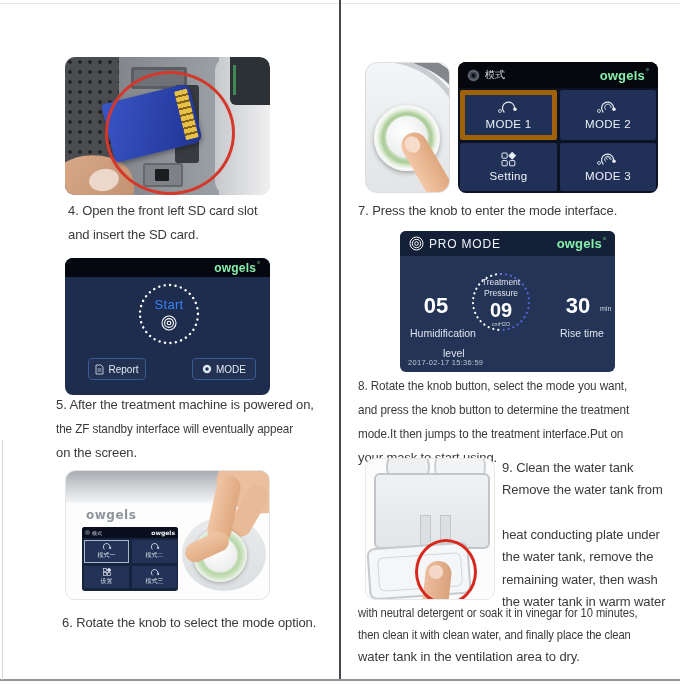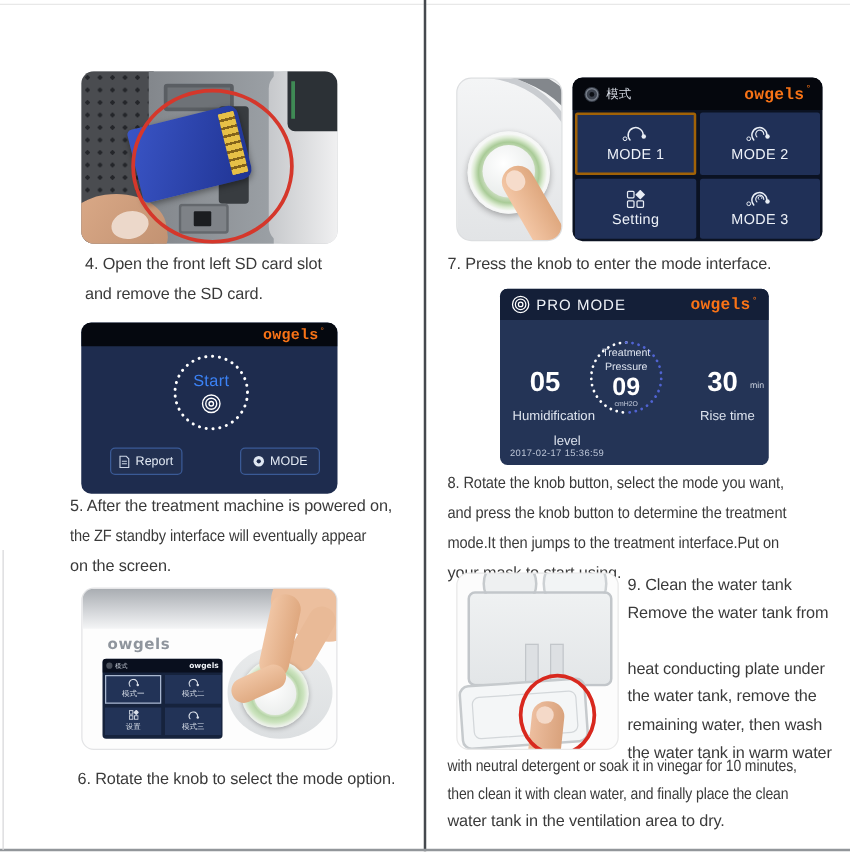--- a/index.html
+++ b/index.html
@@ -12,21 +12,21 @@
   .line-vert{left:339px;top:0;width:2px;height:681px;background:#45494e;}
   .line-bottom{left:0;top:679px;width:680px;height:2px;background:#92969a;}
   .line-left{left:2px;top:440px;width:1px;height:240px;background:#d7d7da;}
 
   
   .cap{position:absolute;font-size:13px;letter-spacing:-0.1px;color:#3a3a3a;white-space:nowrap;}
   .sq{transform:scaleX(0.9);transform-origin:0 50%;}
   .sq86{transform:scaleX(0.86);transform-origin:0 50%;}
 
   
-  .logo{font-weight:bold;color:#f97316;font-family:Liberation Mono, monospace;letter-spacing:0.2px;text-align:right;}
+  .logo{font-weight:bold;color:#86efac;font-family:Liberation Sans, sans-serif;letter-spacing:0.2px;text-align:right;}
   .lmark{font-size:55%;vertical-align:super;margin-left:1px;opacity:.8;}
 
   
   .photo4{left:65px;top:57px;width:205px;height:138px;border-radius:10px;overflow:hidden;background:#c9cbce;}
   .p4-vent{left:0;top:0;width:58px;height:138px;background-color:#4a4c50;
            background-image:radial-gradient(circle,#24262a 1.6px,transparent 1.8px);background-size:10px 10px;}
   .p4-mid{left:54px;top:0;width:100px;height:138px;background:linear-gradient(90deg,#83878c,#9ba0a5);}
   .p4-slot-top{left:66px;top:10px;width:56px;height:22px;background:#6e7277;border-radius:3px;box-shadow:inset 0 0 0 3px #5a5e63;}
   .p4-slot-sd{left:110px;top:28px;width:24px;height:78px;background:#383c40;border-radius:3px;}
   .p4-slot-bot{left:78px;top:106px;width:40px;height:24px;background:#7e8287;border-radius:3px;box-shadow:inset 0 0 0 2px #64686d;}
@@ -87,21 +87,21 @@
   .p7-finger{left:34px;top:70px;width:26px;height:100px;background:linear-gradient(90deg,#f3c6a5,#dfa87f);
              border-radius:13px 13px 6px 6px;transform:rotate(-30deg);transform-origin:50% 10%;}
   .p7-nail{left:39px;top:73px;width:15px;height:17px;background:#f6dccb;border-radius:50%;transform:rotate(-30deg);}
 
   
   .screen7{left:458px;top:62px;width:200px;height:131px;border-radius:8px;overflow:hidden;background:#0b1222;}
   .scr7-hdr{left:0;top:0;width:200px;height:26px;background:#05070d;display:flex;align-items:center;padding:0 9px;box-sizing:border-box;gap:5px;}
   .scr7-cn{font-size:10px;color:#d8dde6;}
   .scr7-hdr .logo{margin-left:auto;font-size:13px;}
   .tile{position:absolute;background:#203057;display:flex;flex-direction:column;align-items:center;justify-content:center;gap:3px;border-radius:2px;box-sizing:border-box;}
-  .tile.selected{border:2px solid #a16207;}
+  .tile.selected{border:5px solid #a16207;}
   .tile-label{font-size:11.5px;color:#edf1f8;letter-spacing:0.3px;}
 
   
   .screen8{left:400px;top:231px;width:215px;height:141px;border-radius:6px;overflow:hidden;background:#243456;}
   .scr8-hdr{left:0;top:0;width:215px;height:25px;background:#141f38;display:flex;align-items:center;padding:0 9px;box-sizing:border-box;gap:5px;}
   .scr8-title{font-size:12px;color:#f0f3f8;letter-spacing:0.8px;text-align:center;}
   .scr8-hdr .logo{margin-left:auto;font-size:13px;}
   .pro-circle{left:66px;top:36px;width:70px;height:70px;display:flex;flex-direction:column;align-items:center;justify-content:center;}
   .pro-ring{position:absolute;left:0;top:0;}
   .pro-lab{font-size:8.5px;color:#dde3ee;line-height:11px;position:relative;}
@@ -146,21 +146,21 @@
     <div class="abs p4-slot-bot"></div>
     <div class="abs p4-port"></div>
     <div class="abs thumb4"></div>
     <div class="abs nail4"></div>
     <div class="abs sd-card">
       <div class="sd-pins"></div>
     </div>
     <div class="abs red-ellipse4"></div>
   </div>
   <div class="cap" style="left:68px;top:203px;">4. Open the front left SD card slot</div>
-  <div class="cap" style="left:68px;top:227px;">and remove the SD card.</div>
+  <div class="cap" style="left:68px;top:227px;">and insert the SD card.</div>
 
   <div class="abs screen5">
     <div class="abs scr5-hdr">
       <span class="logo"><span>owgels</span><span class="lmark">°</span></span>
     </div>
     <div class="abs start-btn">
       <svg class="start-ring" width="70" height="70" viewBox="0 0 70 70">
         <circle cx="35" cy="35" r="29" fill="none" stroke="#ffffff" stroke-width="2.4" stroke-linecap="round" stroke-dasharray="0.1 5.4"></circle>
       </svg>
       <span class="start-label">Start</span>

